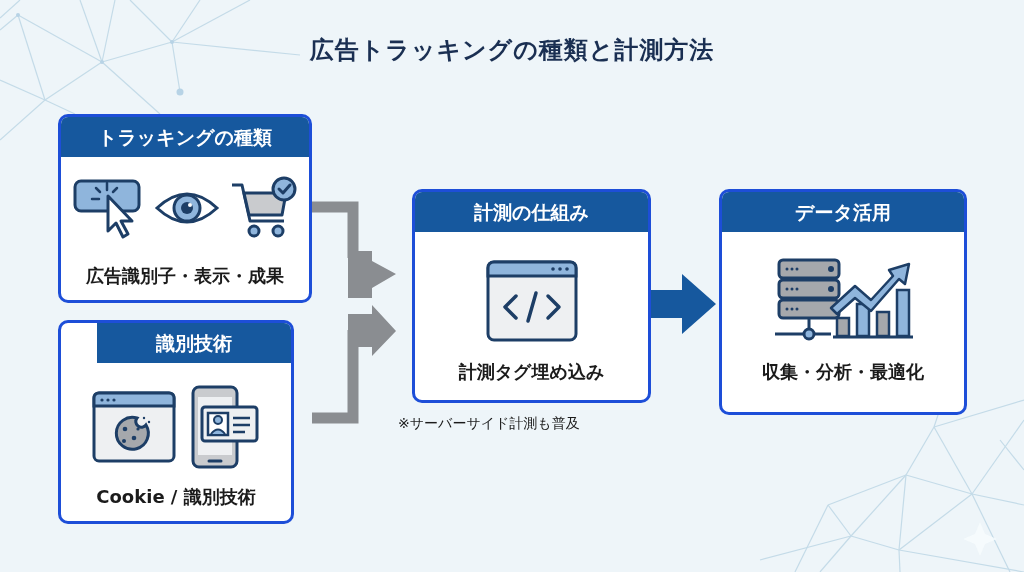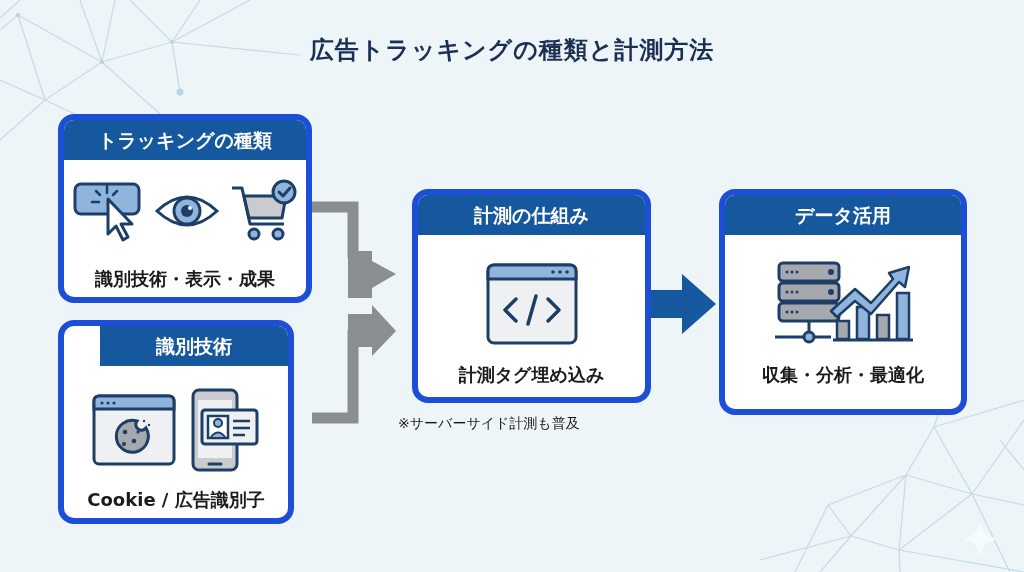--- a/index.html
+++ b/index.html
@@ -10,21 +10,21 @@
       font-family: "DejaVu Sans", "Liberation Sans", sans-serif;
     }
     .bg-net { position: absolute; left: 0; top: 0; width: 1024px; height: 572px; }
     .title {
       position: absolute; left: 0; top: 34px; width: 1024px;
       text-align: center; font-size: 24px; font-weight: bold;
       color: #1a2f52; letter-spacing: 1px;
     }
     .card {
       position: absolute; background: #ffffff;
-      border: 6px solid #1d4ed8; border-radius: 16px; overflow: hidden;
+      border: 3px solid #1d4ed8; border-radius: 10px; overflow: hidden;
     }
     .card-head {
       background: #16589e; color: #ffffff; font-weight: bold;
       font-size: 19px; text-align: center; height: 40px; line-height: 40px;
     }
     .card-icons { position: absolute; left: 0; right: 0; display: flex; justify-content: center; align-items: center; }
     .card-caption {
       position: absolute; left: 0; right: 0; text-align: center;
       font-weight: bold; font-size: 18px; color: #1b1b1b;
     }
@@ -121,21 +121,21 @@
     </svg>
     <svg width="68" height="66" viewBox="0 0 68 66">
       <path d="M2 10 H12 L20 46 H54" fill="none" stroke="#1d3e66" stroke-width="3" stroke-linejoin="round"></path>
       <path d="M14 18 H56 L52 40 H19 Z" fill="#c9cbce" stroke="#1d3e66" stroke-width="3" stroke-linejoin="round"></path>
       <circle cx="24" cy="56" r="5" fill="#8fb5dc" stroke="#1d3e66" stroke-width="3"></circle>
       <circle cx="48" cy="56" r="5" fill="#8fb5dc" stroke="#1d3e66" stroke-width="3"></circle>
       <circle cx="54" cy="14" r="11" fill="#8fb5dc" stroke="#1d3e66" stroke-width="3"></circle>
       <path d="M49 14 L53 18 L60 10" fill="none" stroke="#1d3e66" stroke-width="3" stroke-linecap="round" stroke-linejoin="round"></path>
     </svg>
   </div>
-  <div class="card-caption" style="top:147px;">識別技術・表示・成果</div>
+  <div class="card-caption" style="top:147px;">広告識別子・表示・成果</div>
 </div>
 
 <div class="card" id="c2">
   <div class="card-head">識別技術</div>
   <div class="card-icons" style="top:62px; gap:14px;">
     <svg width="84" height="72" viewBox="0 0 84 72">
       <rect x="2" y="2" width="80" height="68" rx="5" fill="#eef0f2" stroke="#1d3e66" stroke-width="3"></rect>
       <path d="M2 7 Q2 2 7 2 H77 Q82 2 82 7 V15 H2 Z" fill="#8fb5dc" stroke="#1d3e66" stroke-width="3"></path>
       <circle cx="10" cy="9" r="1.6" fill="#1d3e66"></circle>
       <circle cx="16" cy="9" r="1.6" fill="#1d3e66"></circle>
@@ -154,21 +154,21 @@
       <line x1="19" y1="76" x2="31" y2="76" stroke="#1d3e66" stroke-width="3" stroke-linecap="round"></line>
       <rect x="12" y="22" width="55" height="34" rx="3" fill="#eef0f2" stroke="#1d3e66" stroke-width="3"></rect>
       <rect x="18" y="28" width="20" height="22" fill="#ffffff" stroke="#1d3e66" stroke-width="2.5"></rect>
       <circle cx="28" cy="35" r="4" fill="#8fb5dc" stroke="#1d3e66" stroke-width="2"></circle>
       <path d="M21 49 Q28 40 35 49" fill="#8fb5dc" stroke="#1d3e66" stroke-width="2"></path>
       <line x1="43" y1="33" x2="60" y2="33" stroke="#1d3e66" stroke-width="2.5"></line>
       <line x1="43" y1="40" x2="60" y2="40" stroke="#1d3e66" stroke-width="2.5"></line>
       <line x1="43" y1="47" x2="55" y2="47" stroke="#1d3e66" stroke-width="2.5"></line>
     </svg>
   </div>
-  <div class="card-caption" style="top:162px;">Cookie / 広告識別子</div>
+  <div class="card-caption" style="top:162px;">Cookie / 識別技術</div>
 </div>
 
 <div class="card" id="c3">
   <div class="card-head">計測の仕組み</div>
   <div class="card-icons" style="top:68px;">
     <svg width="92" height="82" viewBox="0 0 92 82">
       <rect x="2" y="2" width="88" height="78" rx="6" fill="#eef0f2" stroke="#1d3e66" stroke-width="3"></rect>
       <path d="M2 8 Q2 2 8 2 H84 Q90 2 90 8 V16 H2 Z" fill="#8fb5dc" stroke="#1d3e66" stroke-width="3"></path>
       <circle cx="67" cy="9" r="1.8" fill="#1d3e66"></circle>
       <circle cx="74" cy="9" r="1.8" fill="#1d3e66"></circle>

